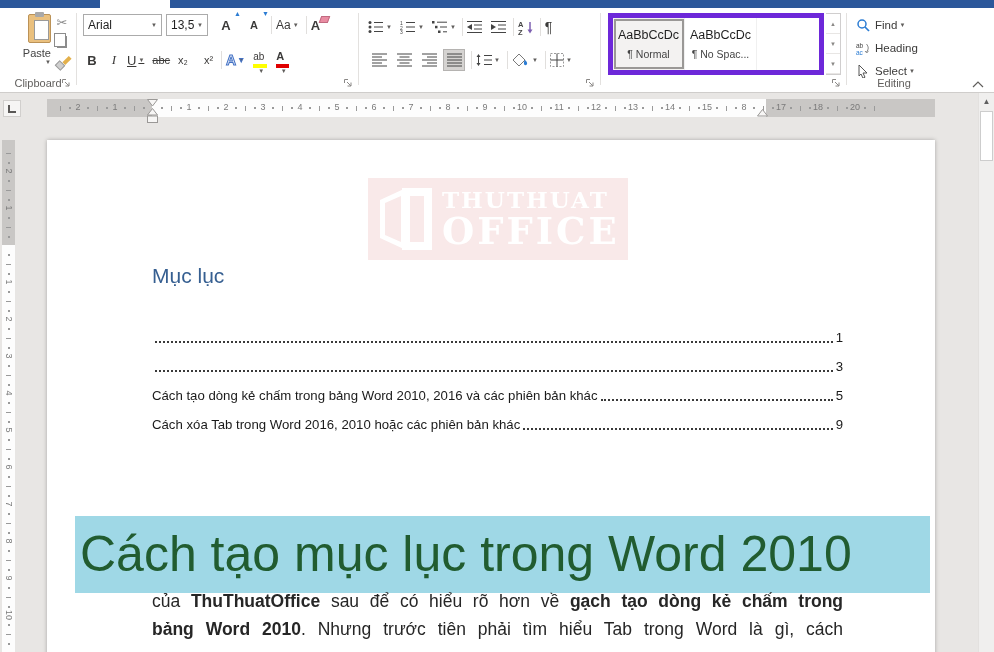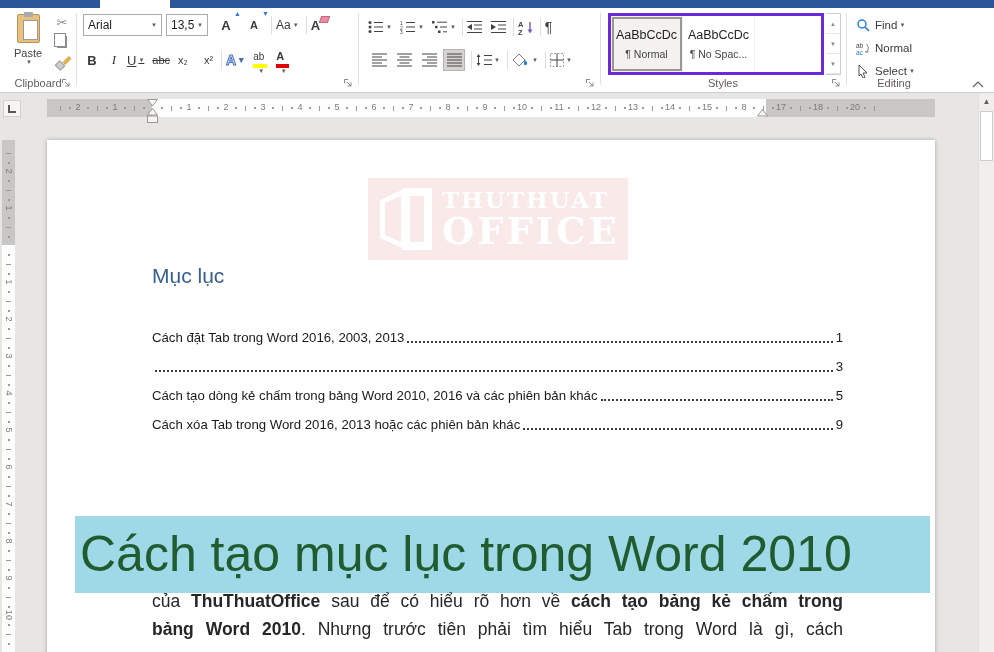--- a/index.html
+++ b/index.html
@@ -15,21 +15,21 @@
   .group{position:absolute;top:0;height:84px}
   .gdiv{position:absolute;top:5px;height:72px;width:1px;background:#e3e1df}
   .glabel{position:absolute;bottom:3px;left:0;width:100%;text-align:center;font-size:11px;color:#605e5c;white-space:nowrap}
   .launcher{position:absolute;right:5px;bottom:4px;width:10px;height:10px;cursor:pointer}
   .btn{display:inline-flex;align-items:center;justify-content:center;color:#3b3a39;cursor:pointer;height:22px}
   .dd{font-size:6px;color:#605e5c;margin-left:2px;line-height:1}
   .sep{width:1px;height:18px;background:#e1dfdd;margin:0 4px}
   .g-row{position:absolute;display:flex;align-items:center}
 
   
-  .paste-btn{position:absolute;left:5px;top:3px;width:46px;height:68px;display:flex;flex-direction:column;align-items:center;cursor:pointer;font-size:11px;color:#444}
+  .paste-btn{position:absolute;left:5px;top:3px;width:46px;height:68px;display:flex;flex-direction:column;align-items:flex-end;cursor:pointer;font-size:11px;color:#444}
   .clipb{width:23px;height:29px;background:#eac07e;border:1px solid #bb9257;border-radius:2px;position:relative;margin-top:3px}
   .clipb::before{content:"";position:absolute;top:-3px;left:6px;width:9px;height:5px;background:#a9a9a9;border-radius:1px}
   .clipb .pg{position:absolute;left:5px;top:5px;width:15px;height:20px;background:#fff;border:1px solid #9a9a9a}
   .paste-label{margin-top:4px}
   .smallcol{position:absolute;left:52px;top:4px;width:22px}
   .sbtn{width:20px;height:20px;display:flex;align-items:center;justify-content:center;cursor:pointer}
   .scissors{font-size:13px;color:#8a8a8a}
   .copy-ic{width:10px;height:12px;border:1px solid #8c8c8c;background:#fff;position:relative}
   .copy-ic::before{content:"";position:absolute;left:-4px;top:-4px;width:10px;height:12px;border:1px solid #8c8c8c;background:#fff}
   .brush{width:13px;height:13px;position:relative}
@@ -54,21 +54,21 @@
   .grow-b .c,.shrink-b .c{position:absolute;top:-4px;right:-7px;font-size:7px;color:#2b7cd3}
   .case-b{font-size:12px}
   .clear-b{position:relative;font-size:13px;font-weight:bold}
   .clear-b .er{position:absolute;right:-9px;top:2px;width:9px;height:7px;background:#e98ca2;border:1px solid #c06a80;transform:skewX(-20deg)}
 
   
   svg.ic{display:block}
   .active-btn{background:#d5d3d1;border:1px solid #b5b3b1}
 
   
-  .sgallery{position:absolute;left:8px;top:5px;width:216px;height:62px;border:3px solid #6d28d9;background:#fff;display:flex}
+  .sgallery{position:absolute;left:8px;top:5px;width:216px;height:62px;border:5px solid #6d28d9;background:#fff;display:flex}
   .style-item{width:72px;height:100%;display:flex;flex-direction:column;align-items:center;justify-content:center;cursor:pointer;border-right:1px solid #f0f0f0}
   .style-item.sel{outline:2px solid #9a9896;outline-offset:-3px;background:#f3f2f1}
   .style-sample{font-size:12.5px;color:#1f1f1f;white-space:nowrap}
   .style-sample.hstyle{color:#2e74b5;font-size:15px}
   .style-label{font-size:10.5px;color:#444;margin-top:6px;white-space:nowrap}
   .scol{position:absolute;left:226px;top:5px;width:15px;height:62px;border:1px solid #d0cece;border-left:none;display:flex;flex-direction:column}
   .scol .sb{flex:1;display:flex;align-items:center;justify-content:center;font-size:6px;color:#8a8886;cursor:pointer;border-bottom:1px solid #e8e6e4;background:#fff}
 
   
   .edit-row{position:absolute;left:10px;height:20px;display:flex;align-items:center;font-size:11.5px;color:#3b3a39;cursor:pointer;white-space:nowrap}
@@ -336,21 +336,20 @@
         <div class="style-item">
           <div class="style-sample">AaBbCcDc</div>
           <div class="style-label">¶ No Spac...</div>
         </div>
       </div>
     <div class="scol">
       <div class="sb">▲</div>
       <div class="sb">▼</div>
       <div class="sb">▼</div>
     </div>
-    <div class="glabel">Styles</div>
     <div class="launcher">
       <svg class="ic" width="10" height="10">
           <path d="M1.5 1.5 H5 M1.5 1.5 V5" stroke="#8a8886" fill="none"></path>
           <path d="M4 4 L8 8 M8 4.5 V8 H4.5" stroke="#8a8886" fill="none"></path>
         </svg>
     </div>
   </div>
   <div class="gdiv" style="left:846px"></div>
 
   <div class="group" style="left:846px;width:96px">
@@ -362,21 +361,21 @@
       <span>Find</span>
         <span class="dd">▼</span>
     </div>
     <div class="edit-row" style="top:30px">
       <svg class="ic" width="14" height="14">
           <text x="0" y="6.5" font-size="6.5" fill="#444">ab</text>
           <text x="0" y="14" font-size="6.5" fill="#2b7cd3">ac</text>
           <path d="M10.5 3 q3.5 4 0 8" fill="none" stroke="#8a8a8a"></path>
           <path d="M9 10 L10.8 12 L12.5 9.8" fill="none" stroke="#8a8a8a"></path>
         </svg>
-      <span>Normal</span>
+      <span>Heading</span>
     </div>
     <div class="edit-row" style="top:53px">
       <svg class="ic" width="14" height="14">
           <path d="M3 1 L11 9 L7 9 L9 13.2 L7 14.2 L5 10 L3 12 Z" fill="#fff" stroke="#555"></path>
         </svg>
       <span>Select</span>
         <span class="dd">▼</span>
     </div>
     <div class="glabel">Editing</div>
   </div>
@@ -558,44 +557,43 @@
     <div class="wm-text">
       <div class="wm-l1">THUTHUAT</div>
       <div class="wm-l2">OFFICE</div>
     </div>
   </div>
 
   <div class="toc-heading">Mục lục</div>
 
   <div class="toc">
       <div class="toc-row">
-        <div class="toc-title">Cách đặt Tab trong Word 2016, 2003, 2013</div>
         <div class="toc-leader"></div>
         <div class="toc-page">1</div>
       </div>
       <div class="toc-row">
         <div class="toc-leader"></div>
         <div class="toc-page">3</div>
       </div>
       <div class="toc-row">
         <div class="toc-title">Cách tạo dòng kẻ chấm trong bảng Word 2010, 2016 và các phiên bản khác</div>
         <div class="toc-leader"></div>
         <div class="toc-page">5</div>
       </div>
       <div class="toc-row">
-        <div class="toc-title">Cách xóa Tab trong Word 2016, 2013 hoặc các phiên bản khác</div>
+        <div class="toc-title">Cách xóa Tab trong Word 2016, 2010 hoặc các phiên bản khác</div>
         <div class="toc-leader"></div>
         <div class="toc-page">9</div>
       </div>
     </div>
 
   <div class="main-heading">Cách tạo mục lục trong Word 2010</div>
 
   <div class="body-text">
-      <div class="body-line"><span>của </span><span style="font-weight: bold;">ThuThuatOffice</span><span> sau để có hiểu rõ hơn về </span><span style="font-weight: bold;">cách tạo bảng kẻ chấm trong</span></div>
+      <div class="body-line"><span>của </span><span style="font-weight: bold;">ThuThuatOffice</span><span> sau để có hiểu rõ hơn về </span><span style="font-weight: bold;">gạch tạo dòng kẻ chấm trong</span></div>
       <div class="body-line"><span style="font-weight: bold;">bảng Word 2010</span><span>. Nhưng trước tiên phải tìm hiểu Tab trong Word là gì, cách</span></div>
     </div>
 </div>
 
 <div class="vsb">
   <div class="up">▲</div>
   <div class="thumb"></div>
 </div>
 
 </body></html>

